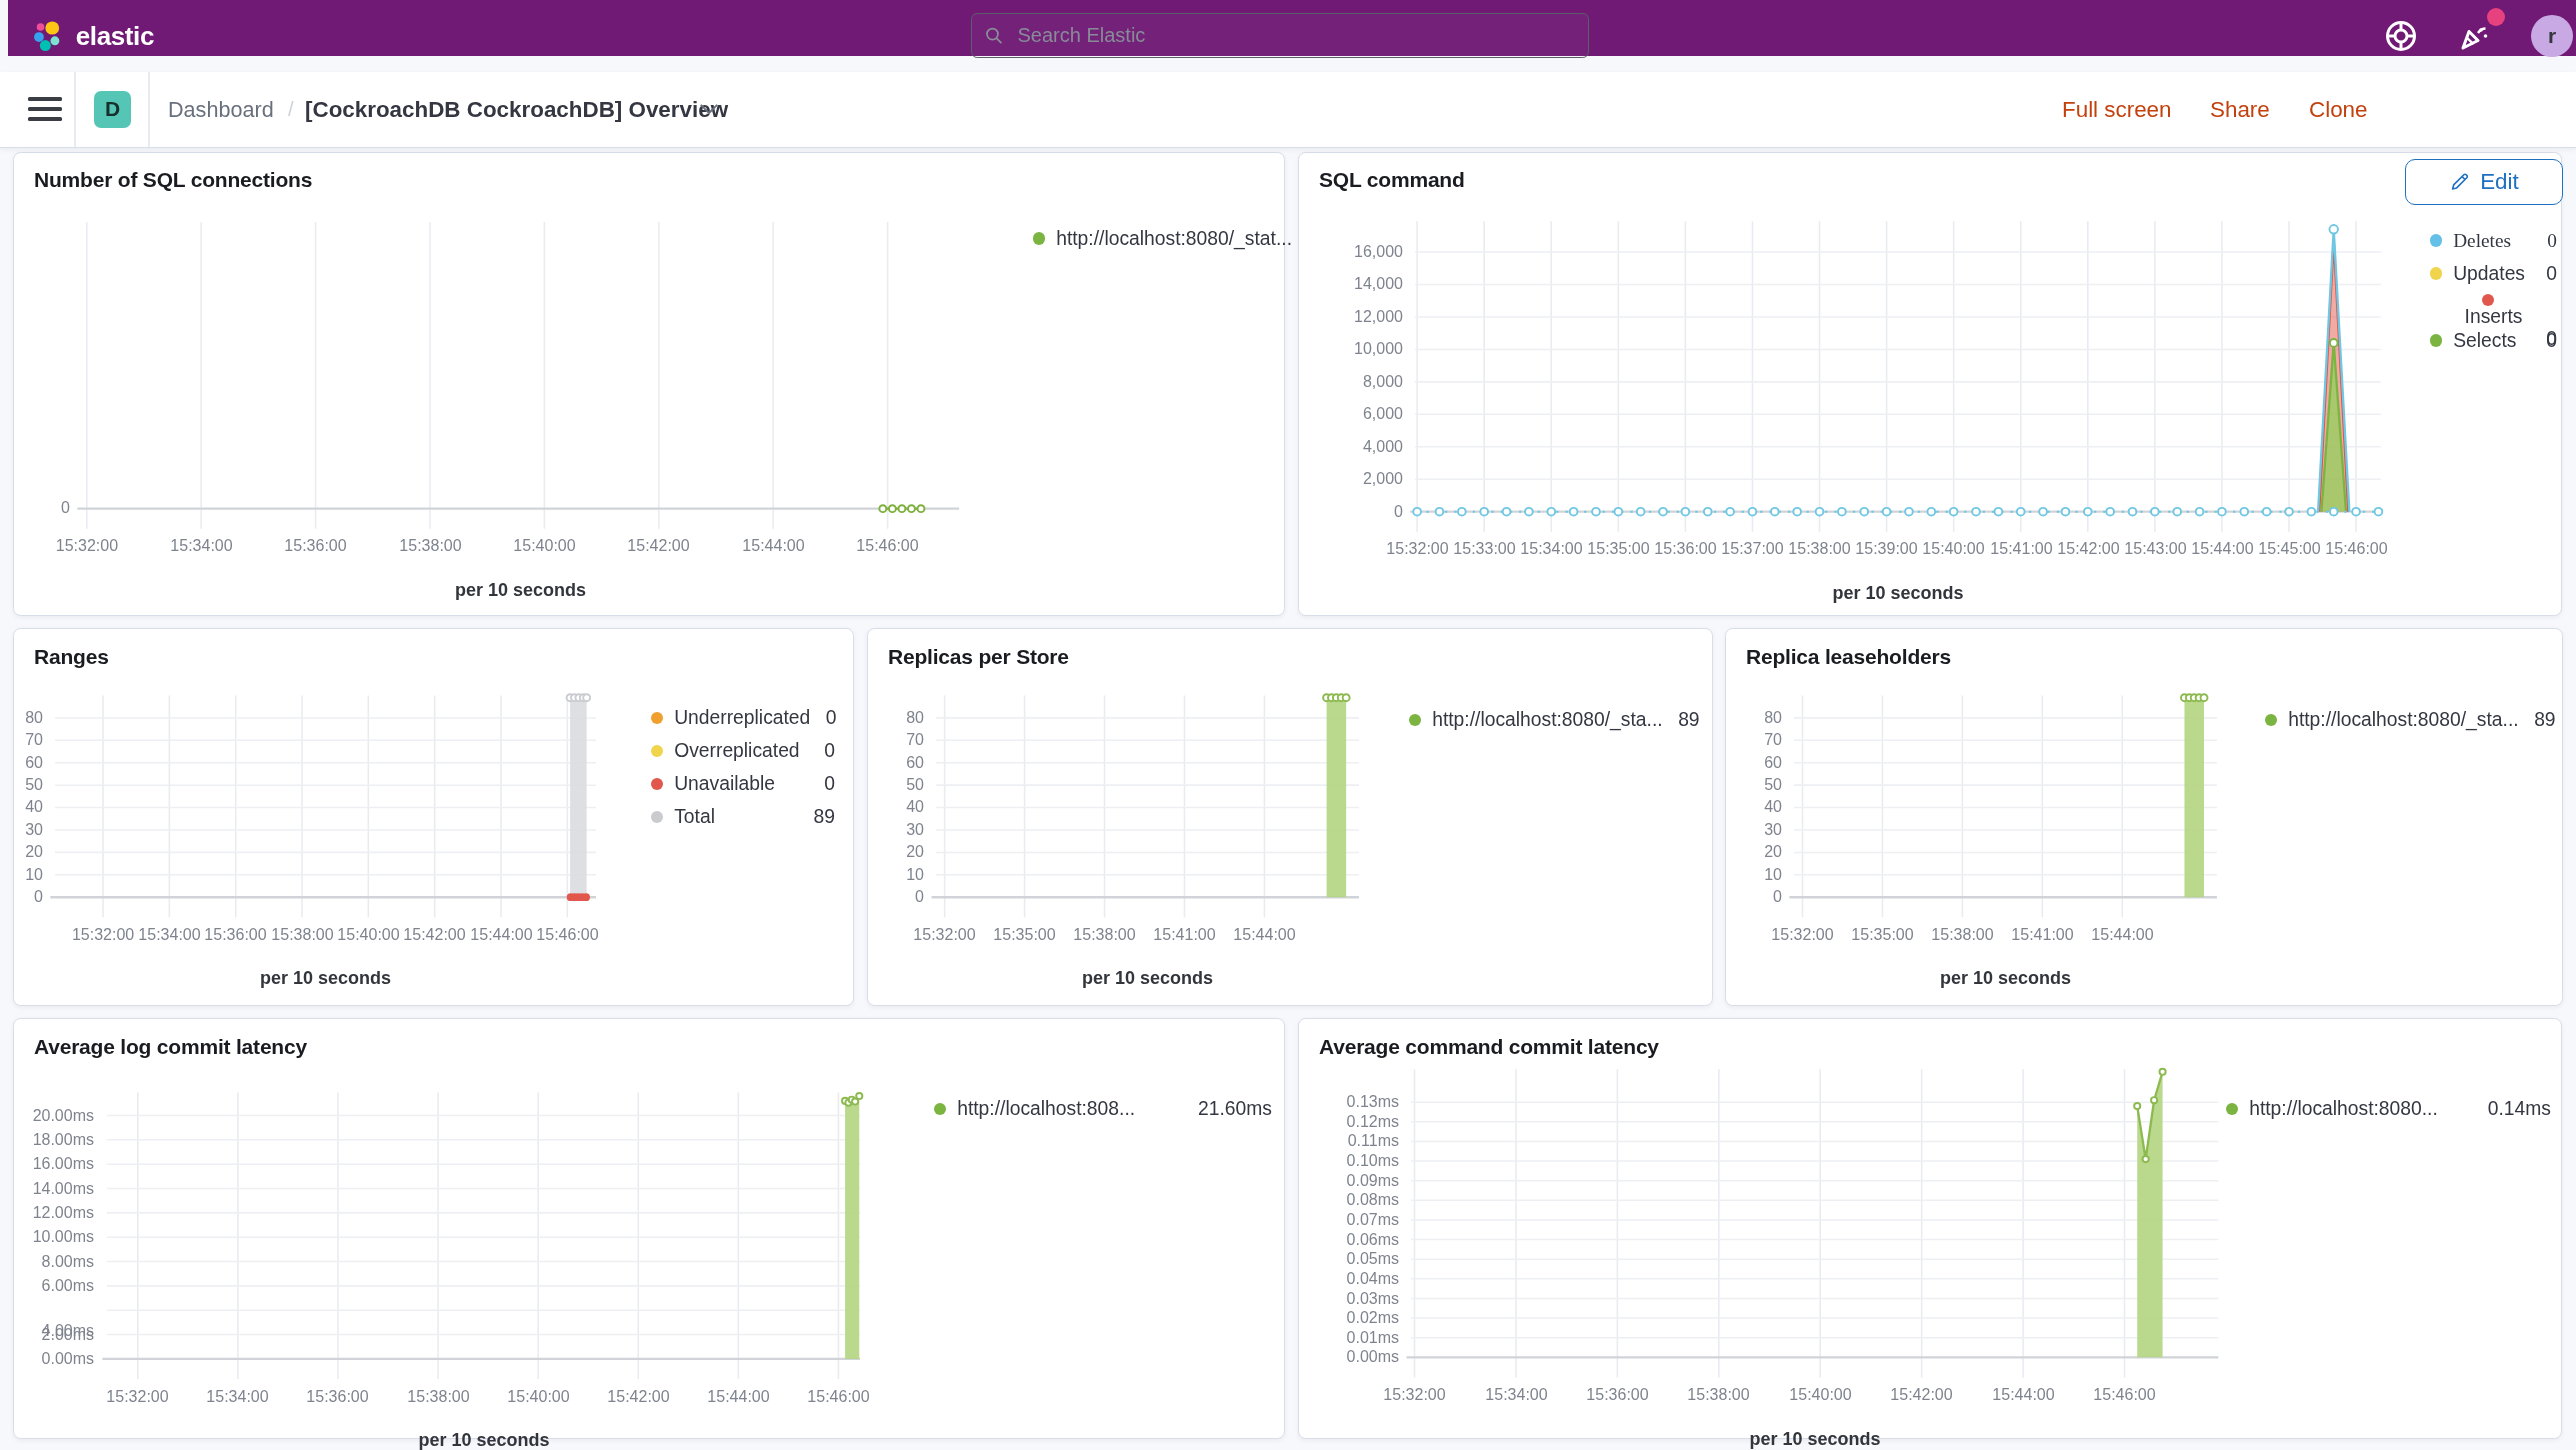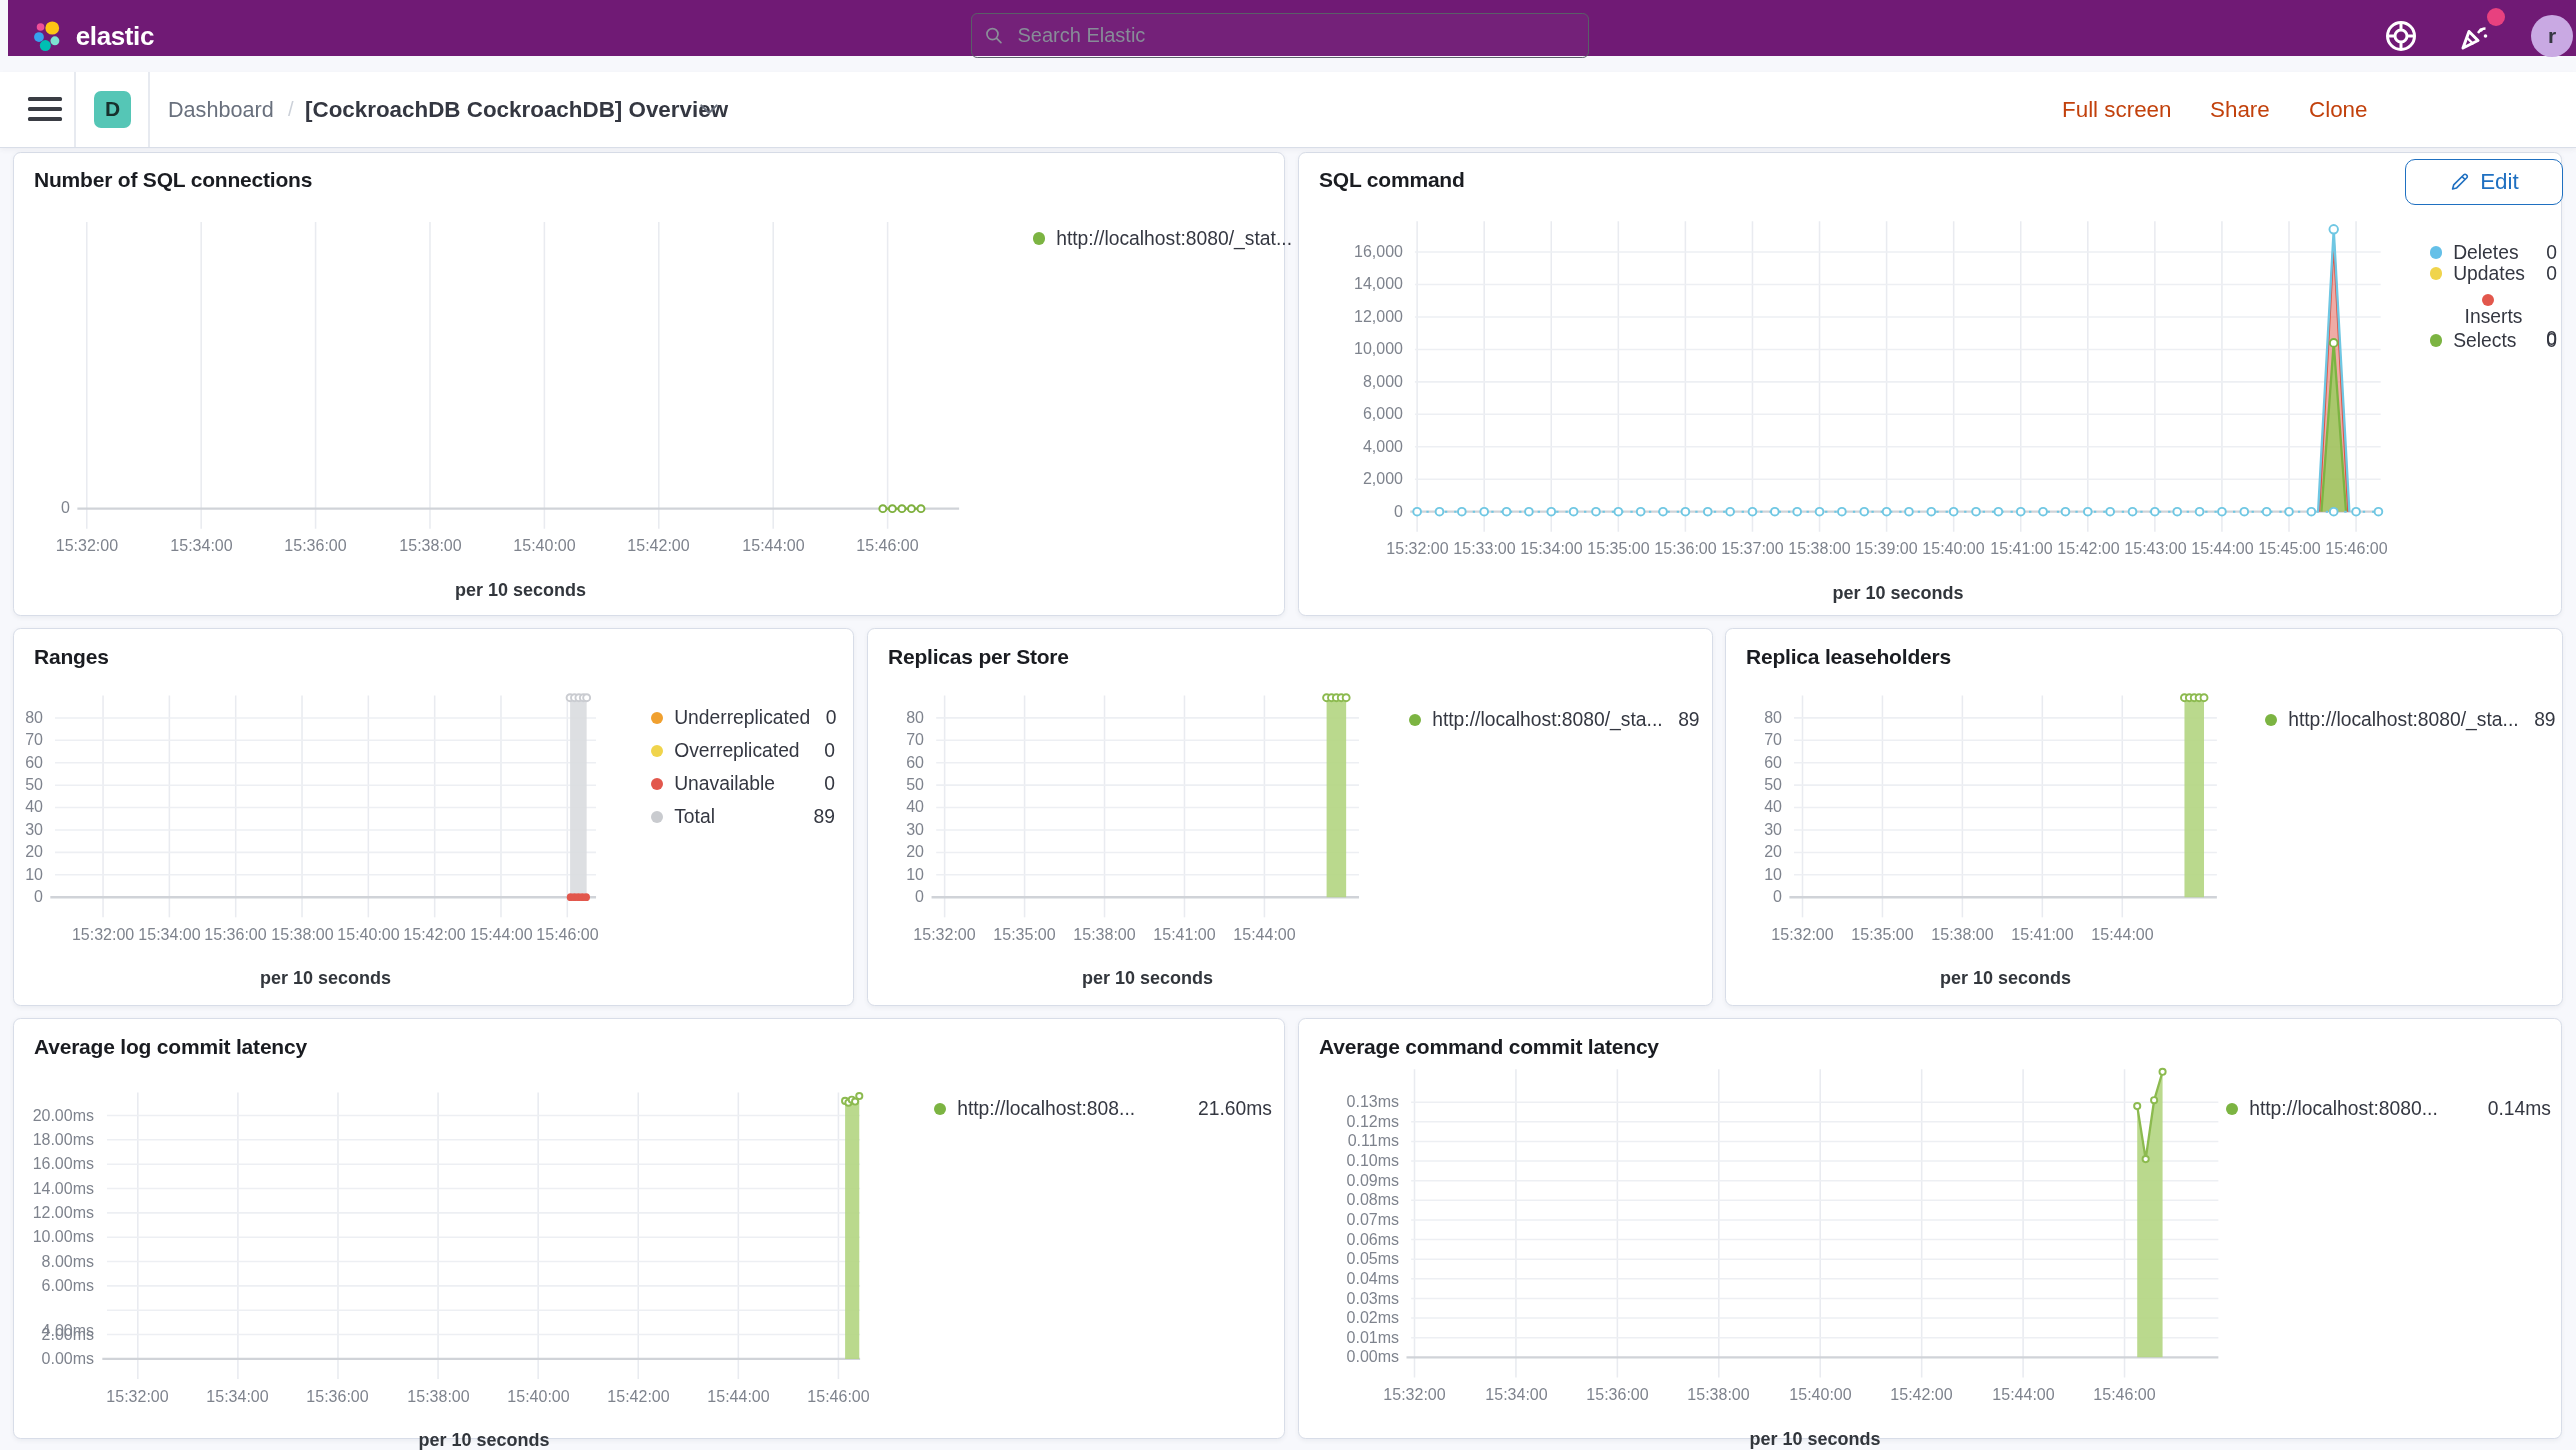--- a/index.html
+++ b/index.html
@@ -264,21 +264,21 @@
       <div class="xlab" style="left: 447px; top: 386px;">15:38:00</div>
       <div class="xlab" style="left: 514px; top: 386px;">15:39:00</div>
       <div class="xlab" style="left: 581px; top: 386px;">15:40:00</div>
       <div class="xlab" style="left: 649px; top: 386px;">15:41:00</div>
       <div class="xlab" style="left: 716px; top: 386px;">15:42:00</div>
       <div class="xlab" style="left: 783px; top: 386px;">15:43:00</div>
       <div class="xlab" style="left: 850px; top: 386px;">15:44:00</div>
       <div class="xlab" style="left: 917px; top: 386px;">15:45:00</div>
       <div class="xlab" style="left: 984px; top: 386px;">15:46:00</div>
       <div class="xtitle" style="left: 116px; width: 966px; top: 430px;">per 10 seconds</div>
-      <div class="legitem" style="left: 1131px; top: 87px; width: 127px;">
+      <div class="legitem" style="left: 1131px; top: 75px; width: 127px; font-family: Liberation Serif, serif;">
         <div class="legdot" style="background: rgb(101, 192, 232);"></div>
         <div class="leglabel">Deletes</div>
         <div class="legval">0</div>
       </div>
       <div class="legitem" style="left: 1131px; top: 108px; width: 127px;">
         <div class="legdot" style="background: rgb(240, 212, 76);"></div>
         <div class="leglabel">Updates</div>
         <div class="legval">0</div>
       </div>
       <div class="legitem" style="left: 1131px; top: 141px; width: 127px; flex-direction: column;">

